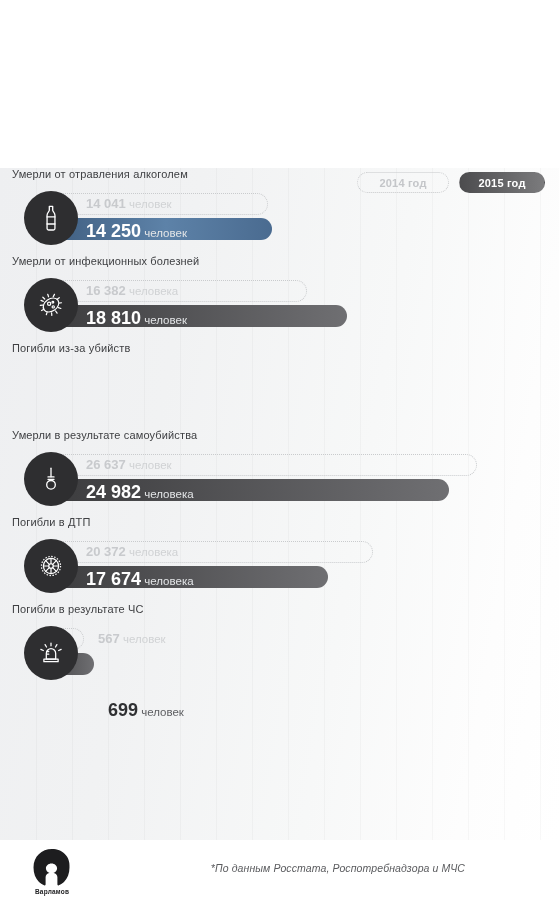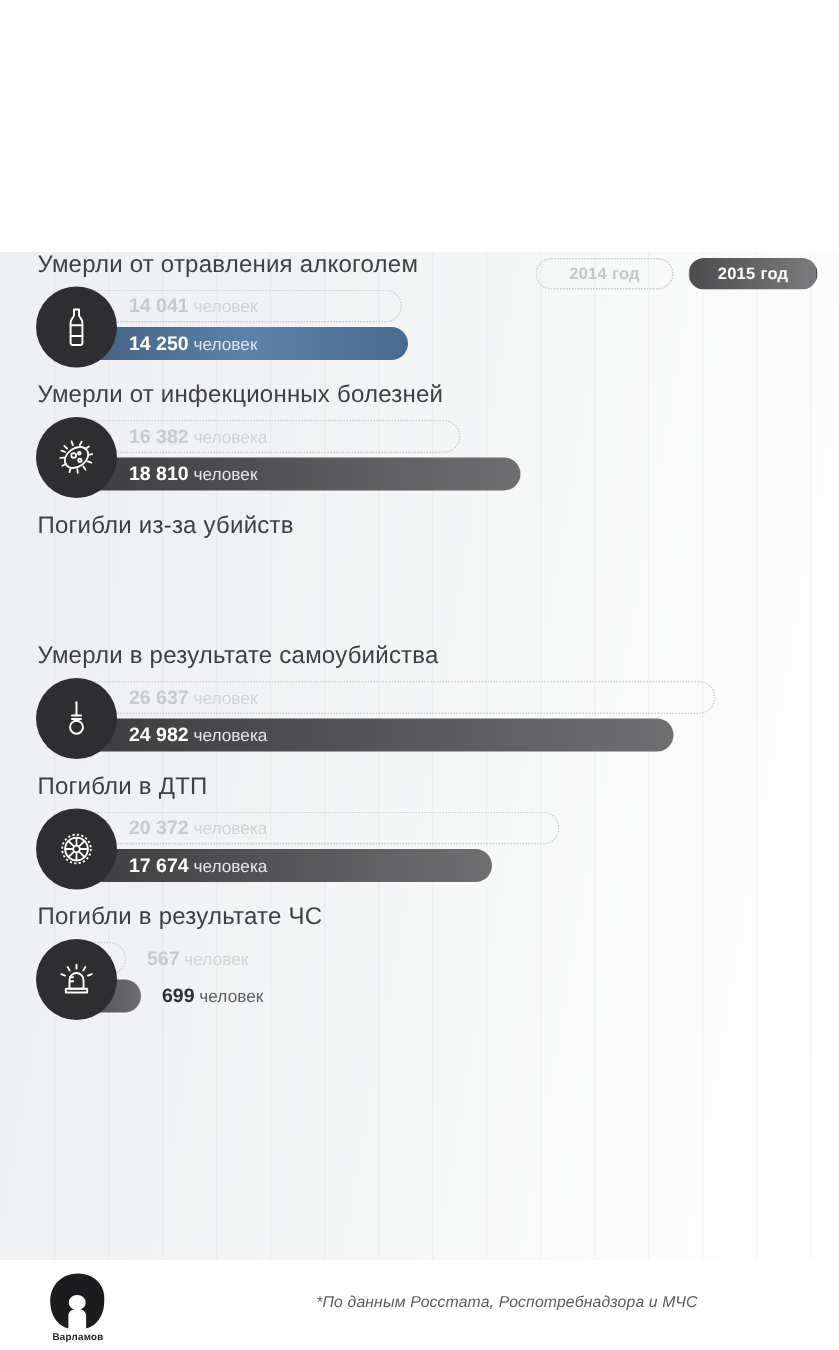--- a/index.html
+++ b/index.html
@@ -30,21 +30,21 @@
   }
   .yr-on{
     background:linear-gradient(90deg,#4c4c4e 0%,#7b7b7d 100%);
     color:#ffffff;font-weight:700;min-width:86px;border:1px solid transparent;
   }
 
   
   .rows{position:absolute;left:0;top:168px;width:559px;z-index:3;}
   .row{position:relative;height:87px;}
   .row .title{
-    position:absolute;left:25px;top:0;font-size:16px;color:#3f4043;letter-spacing:.15px;white-space:nowrap;
+    position:absolute;left:12px;top:0;font-size:11px;color:#3f4043;letter-spacing:.15px;white-space:nowrap;
   }
   .row .bars{position:absolute;left:24px;top:20px;width:520px;height:60px;}
 
   .circle{
     position:absolute;left:0;top:3px;width:54px;height:54px;border-radius:50%;
     background:#2e2e30;z-index:4;display:flex;align-items:center;justify-content:center;
   }
   .circle svg{display:block;}
 
   .bar{
@@ -53,24 +53,24 @@
   }
   .bar-2014{top:5px;border:1px dotted #c9cbcd;background:transparent;}
   .bar-2015{top:30px;background:linear-gradient(90deg,#3a3a3c 0%,#6f6f72 100%);}
   .bar-2015.blue{background:linear-gradient(90deg,#3c5a7c 0%,#5d82a8 55%,#4a6b90 100%);}
 
   .lbl{position:absolute;left:62px;white-space:nowrap;font-size:11.5px;}
   .lbl-2014{top:8px;color:#c8cacd;}
   .lbl-2014 b{font-size:13px;font-weight:700;color:#c8cacd;text-align:right;}
   .lbl-2014 span{color:#d0d2d4;}
   .lbl-2015{top:33px;color:#e9eaec;}
-  .lbl-2015 b{font-size:13px;font-weight:700;color:#ffffff;}
+  .lbl-2015 b{font-size:18px;font-weight:700;color:#ffffff;}
   .lbl-2015 span{color:#e3e5e7;font-weight:400;}
   
-  .lbl-2015.outside{color:#4a4b4e;}
+  .lbl-2015.outside{color:#4a4b4e;margin-top:44px;}
   .lbl-2015.outside b{color:#2f3032;}
   .lbl-2015.outside span{color:#5d5e61;}
   .lbl-2014.outside{color:#c8cacd;}
 
   
   .footer{position:absolute;left:0;top:840px;width:485px;height:60px;background:#ffffff;}
   .logo{position:absolute;left:24px;top:6px;width:56px;height:48px;}
   .logo-name{
     position:absolute;left:24px;top:48px;width:56px;text-align:center;
     font-size:6.5px;font-weight:700;color:#1d1d1f;letter-spacing:.2px;

